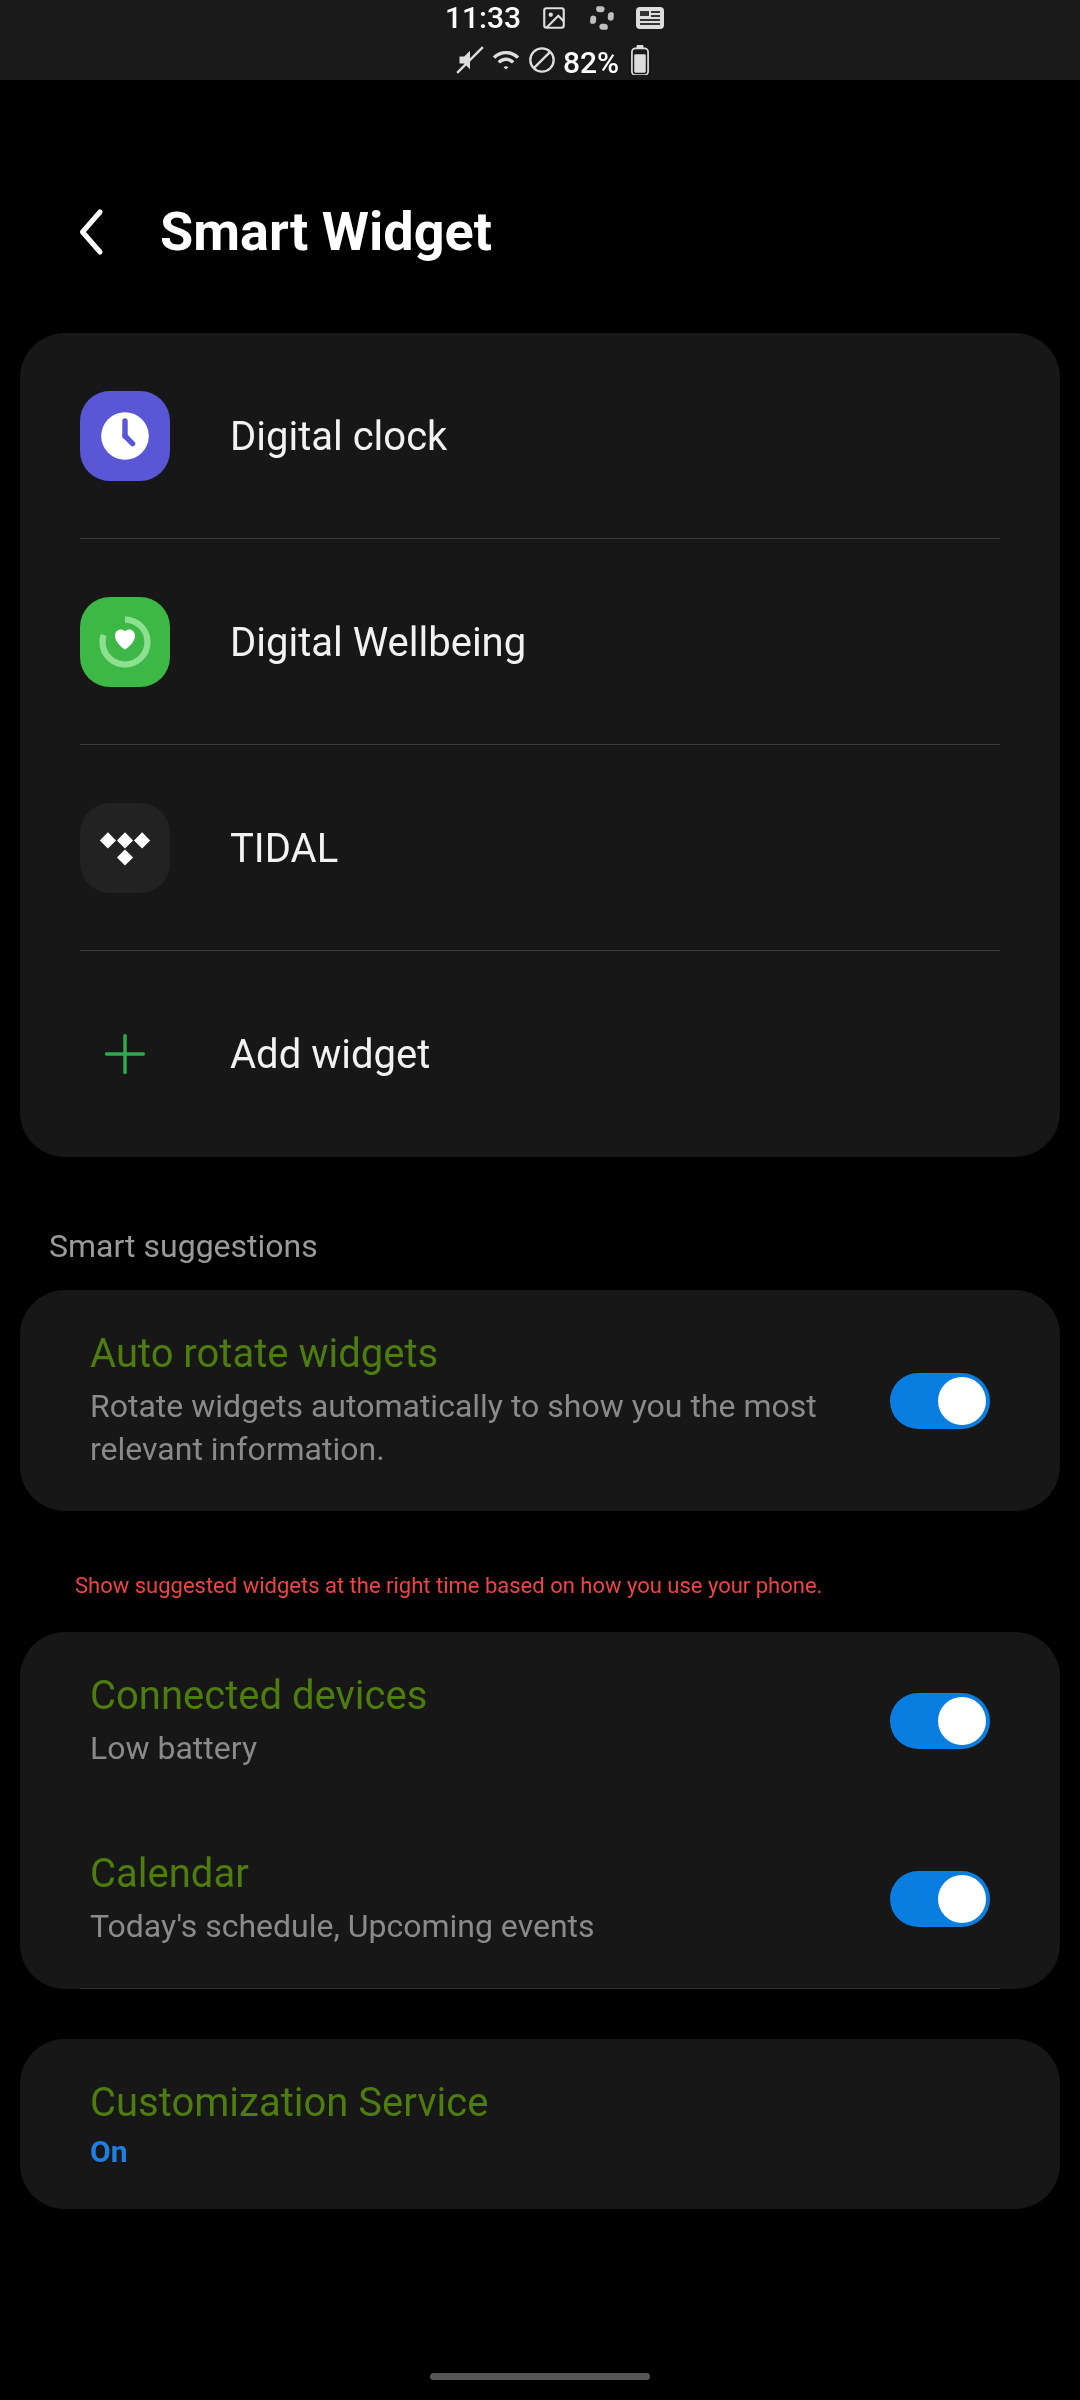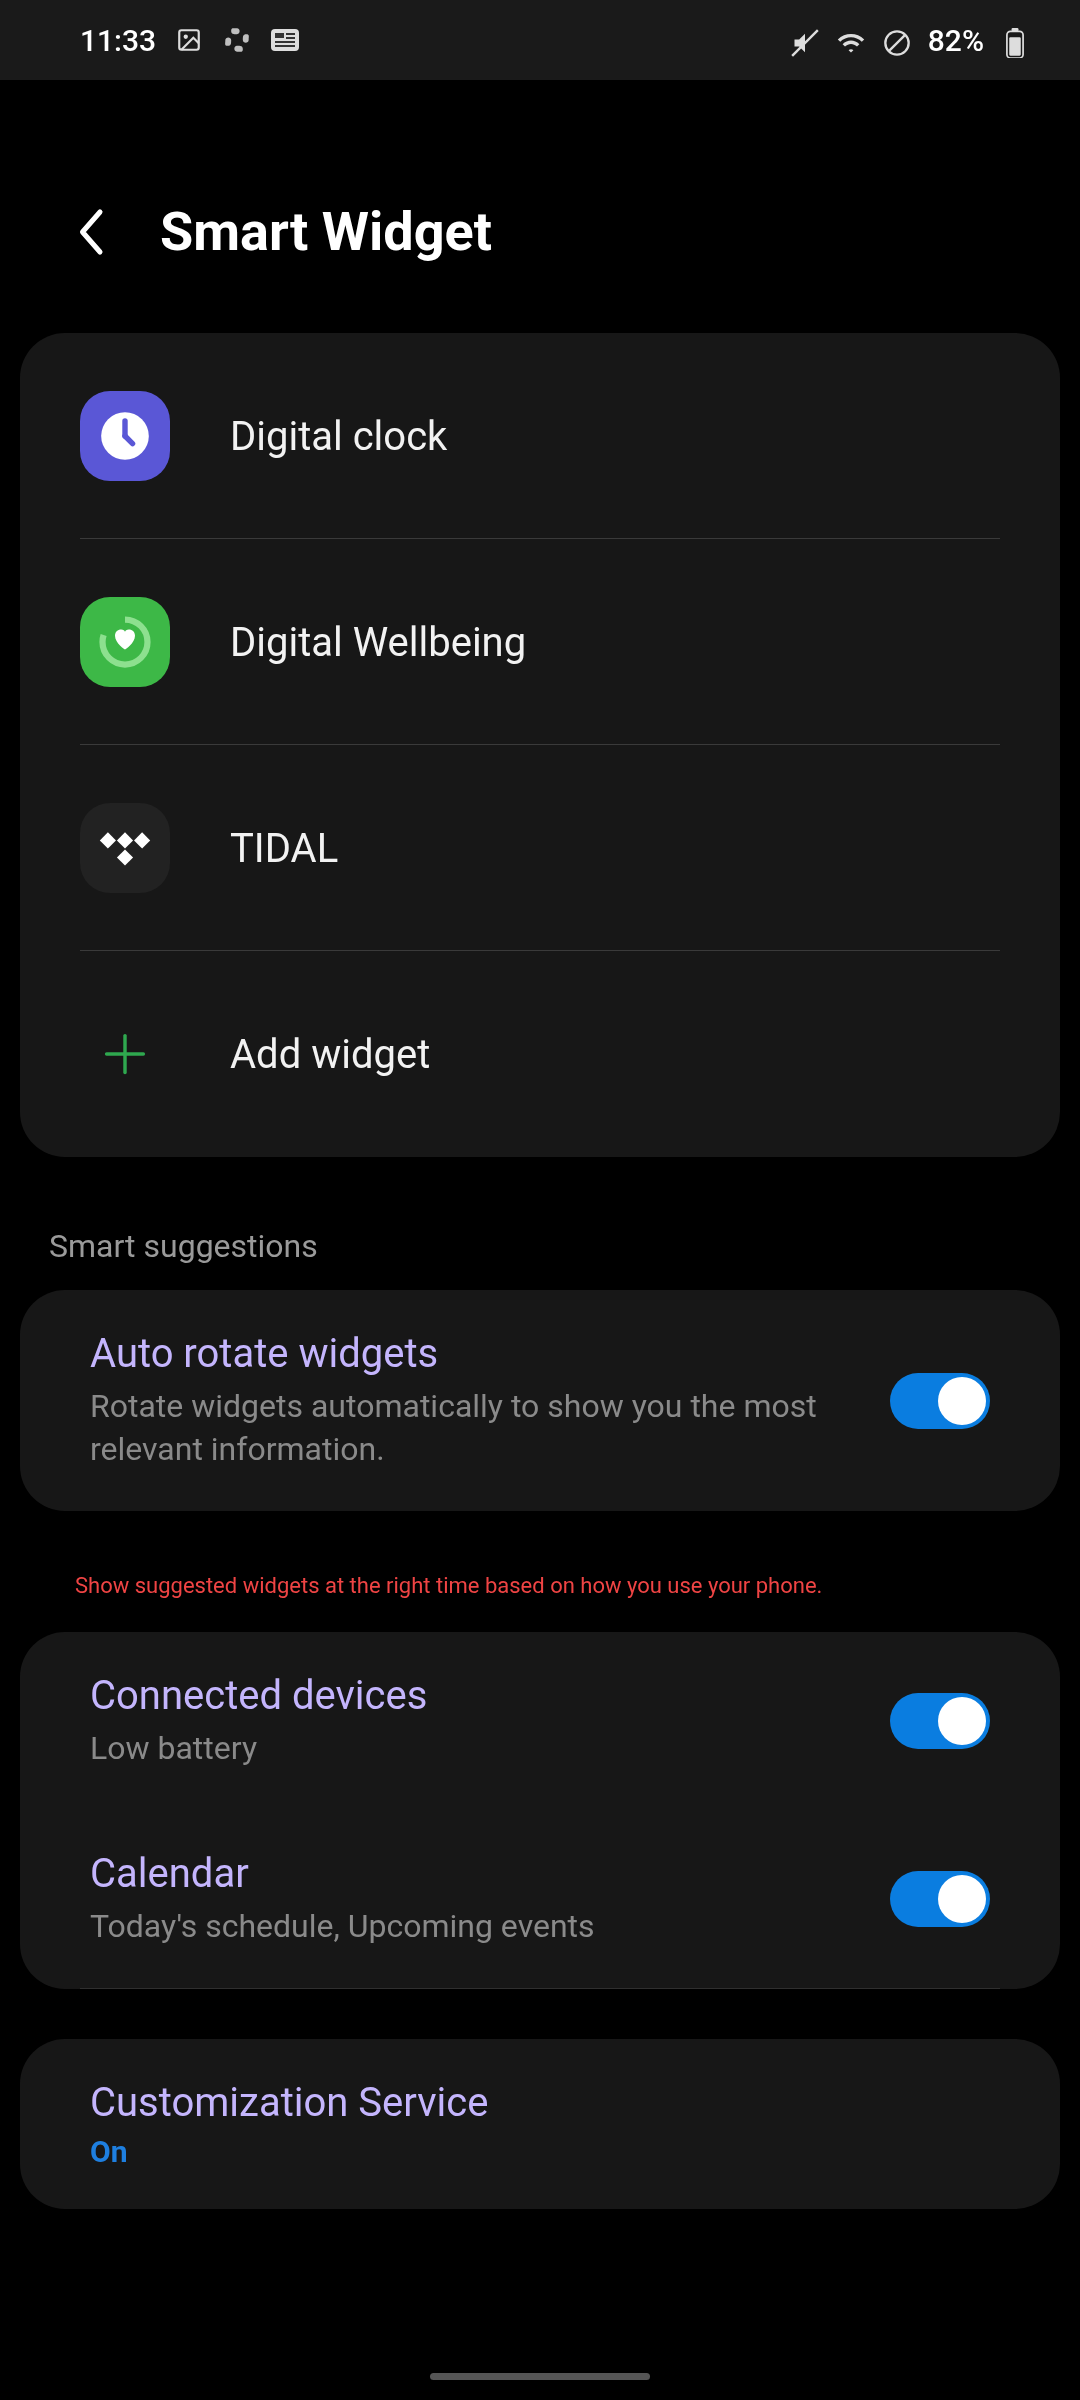--- a/index.html
+++ b/index.html
@@ -13,23 +13,24 @@
   }
   .status-bar {
     height: 80px;
     background: #1a1a1a;
     display: flex;
     align-items: center;
     justify-content: space-between;
     padding: 0 50px 0 80px;
     font-size: 30px;
     font-weight: 500;
+    flex-direction: column;
   }
   .status-left { display: flex; align-items: center; gap: 18px; }
-  .status-right { display: flex; align-items: flex-end; gap: 16px; }
+  .status-right { display: flex; align-items: flex-start; gap: 6px; }
   .status-ico { width: 30px; height: 30px; display:inline-flex; align-items:center; justify-content:center;}
   .header {
     padding: 120px 70px 70px 70px;
     display: flex;
     align-items: center;
     gap: 50px;
   }
   .back-btn { width: 40px; height: 60px; display:flex; align-items:center; justify-content:center; }
   .title { font-size: 54px; font-weight: 700; }
   .card {
@@ -75,21 +76,21 @@
     gap: 30px;
     position:relative;
   }
   .setting-row.divider::after{
     content:"";
     position:absolute;
     left:60px; right:60px; bottom:0;
     height:1px; background:#2f2f2f;
   }
   .setting-text { flex:1; }
-  .setting-title { font-size: 40px; color:#c4b5fd; margin-bottom:8px; }
+  .setting-title { font-size: 40px; color:#4d7c0f; margin-bottom:8px; }
   .setting-sub { font-size: 32px; color:#8a8a8a; line-height:1.35; }
   .setting-status { font-size: 30px; font-weight:700; }
   .toggle {
     width: 100px; height: 56px;
     border-radius: 30px;
     background: #0a7de0;
     position: relative;
     flex-shrink:0;
   }
   .toggle::after{

